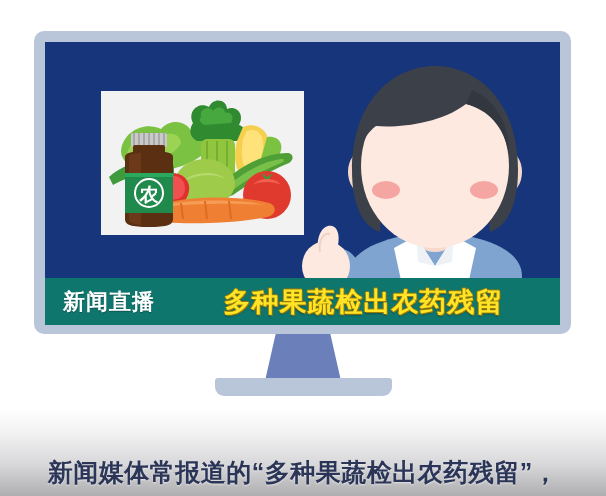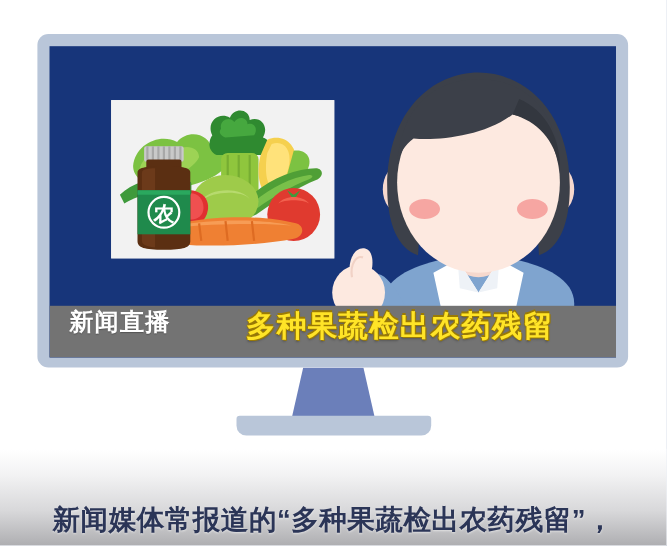--- a/index.html
+++ b/index.html
@@ -72,23 +72,23 @@
   }
   #presenter svg { display: block; width: 100%; height: 100%; overflow: visible; }
 
   
   #ticker {
     position: absolute;
     left: 0;
     right: 0;
     bottom: 0;
     height: 47px;
-    background: #737373;
+    background: #0f766e;
     display: flex;
-    align-items: flex-start;
+    align-items: center;
   }
   #ticker-label {
     width: 128px;
     display: flex;
     align-items: center;
     justify-content: center;
     color: #ffffff;
     font-size: 22px;
     font-weight: bold;
     letter-spacing: 1px;

